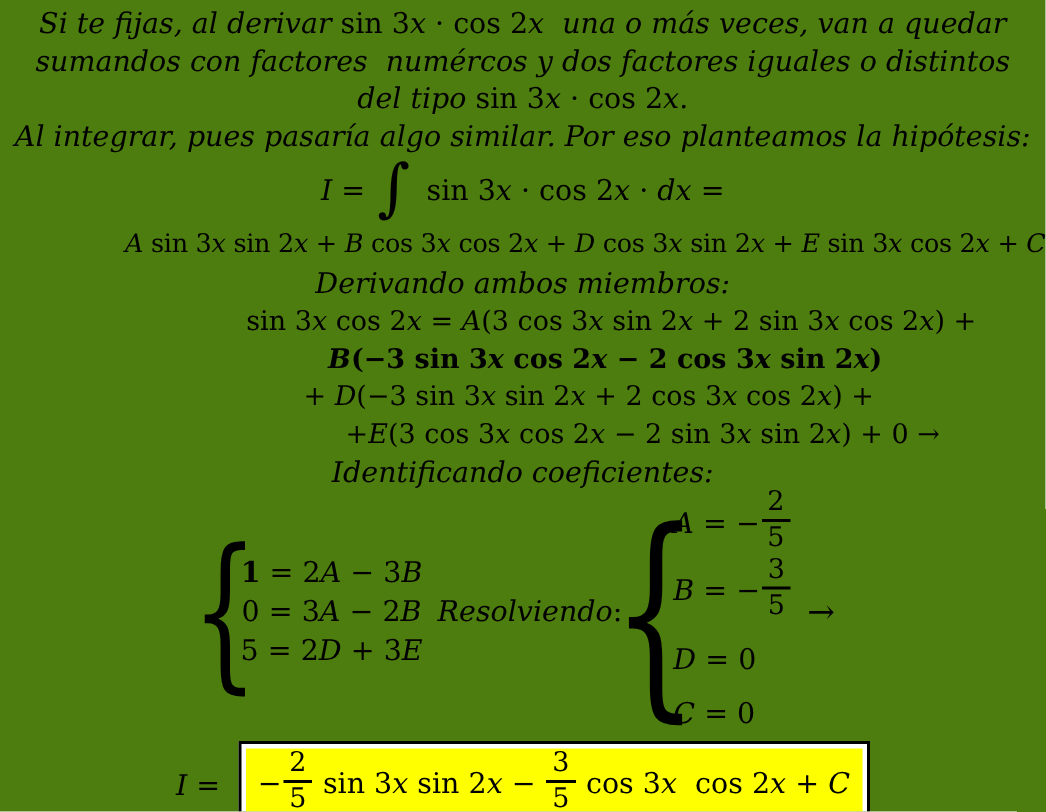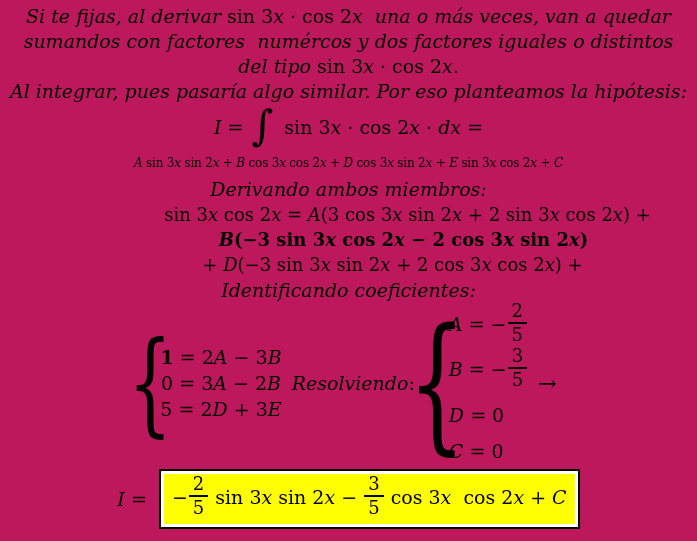--- a/index.html
+++ b/index.html
@@ -1,21 +1,21 @@
 <!DOCTYPE html>
 <html><head>
 <meta charset="utf-8">
 <style>
   * { margin: 0; padding: 0; box-sizing: border-box; }
   html, body { background: #ffffff; }
   #page {
     position: relative;
     width: 697px;
     height: 541px;
-    background: #be185d;
+    background: #4d7c0f;
     color: #000000;
     font-family: "DejaVu Serif", serif;
     font-size: 19px;
     overflow: hidden;
     padding-top: 4px;
   }
   .mline {
     white-space: pre;
     line-height: 25px;
     text-align: center;
@@ -26,21 +26,21 @@
   .seg-int {
     font-style: normal;
     font-size: 42px;
     line-height: 1;
     vertical-align: middle;
     position: relative;
     top: -3px;
     padding: 0 5px 0 2px;
   }
   .line-integral { line-height: 46px; height: 46px; }
-  .line-hypothesis { font-size: 12px; letter-spacing: -0.2px; line-height: 26px; }
+  .line-hypothesis { font-size: 17px; letter-spacing: -0.2px; line-height: 26px; text-align: right; }
   .line-derivando, .line-identificando { line-height: 26px; }
   .indented { text-align: center; }
   .line-deriv1 { padding-left: 118px; font-size: 18px; }
   .line-deriv2 { padding-left: 110px; font-size: 18px; font-weight: bold; }
   .line-deriv3 { padding-left: 88px; font-size: 18px; }
   .line-deriv4 { padding-left: 160px; font-size: 18px; }
 
   .frac {
     display: inline-flex;
     flex-direction: column;
@@ -117,20 +117,21 @@
 
   <div class="mline line-integral"><span class="seg-it">I</span><span class="seg-rm"> = </span><span class="seg-int">∫</span><span class="seg-rm"> sin 3</span><span class="seg-it">x</span><span class="seg-rm"> · cos 2</span><span class="seg-it">x</span><span class="seg-rm"> · </span><span class="seg-it">dx</span><span class="seg-rm"> =</span></div>
 
   <div class="mline line-hypothesis"><span class="seg-it">A</span><span class="seg-rm"> sin 3</span><span class="seg-it">x</span><span class="seg-rm"> sin 2</span><span class="seg-it">x</span><span class="seg-rm"> + </span><span class="seg-it">B</span><span class="seg-rm"> cos 3</span><span class="seg-it">x</span><span class="seg-rm"> cos 2</span><span class="seg-it">x</span><span class="seg-rm"> + </span><span class="seg-it">D</span><span class="seg-rm"> cos 3</span><span class="seg-it">x</span><span class="seg-rm"> sin 2</span><span class="seg-it">x</span><span class="seg-rm"> + </span><span class="seg-it">E</span><span class="seg-rm"> sin 3</span><span class="seg-it">x</span><span class="seg-rm"> cos 2</span><span class="seg-it">x</span><span class="seg-rm"> + </span><span class="seg-it">C</span></div>
 
   <div class="mline line-derivando"><span class="seg-it">Derivando ambos miembros:</span></div>
 
   <div class="mline indented line-deriv1"><span class="seg-rm">sin 3</span><span class="seg-it">x</span><span class="seg-rm"> cos 2</span><span class="seg-it">x</span><span class="seg-rm"> = </span><span class="seg-it">A</span><span class="seg-rm">(3 cos 3</span><span class="seg-it">x</span><span class="seg-rm"> sin 2</span><span class="seg-it">x</span><span class="seg-rm"> + 2 sin 3</span><span class="seg-it">x</span><span class="seg-rm"> cos 2</span><span class="seg-it">x</span><span class="seg-rm">) +</span></div>
   <div class="mline indented line-deriv2"><span class="seg-it">B</span><span class="seg-rm">(−3 sin 3</span><span class="seg-it">x</span><span class="seg-rm"> cos 2</span><span class="seg-it">x</span><span class="seg-rm"> − 2 cos 3</span><span class="seg-it">x</span><span class="seg-rm"> sin 2</span><span class="seg-it">x</span><span class="seg-rm">)</span></div>
   <div class="mline indented line-deriv3"><span class="seg-rm">+ </span><span class="seg-it">D</span><span class="seg-rm">(−3 sin 3</span><span class="seg-it">x</span><span class="seg-rm"> sin 2</span><span class="seg-it">x</span><span class="seg-rm"> + 2 cos 3</span><span class="seg-it">x</span><span class="seg-rm"> cos 2</span><span class="seg-it">x</span><span class="seg-rm">) +</span></div>
+  <div class="mline indented line-deriv4"><span class="seg-rm">+</span><span class="seg-it">E</span><span class="seg-rm">(3 cos 3</span><span class="seg-it">x</span><span class="seg-rm"> cos 2</span><span class="seg-it">x</span><span class="seg-rm"> − 2 sin 3</span><span class="seg-it">x</span><span class="seg-rm"> sin 2</span><span class="seg-it">x</span><span class="seg-rm">) + 0 →</span></div>
 
   <div class="mline line-identificando"><span class="seg-it">Identificando coeficientes:</span></div>
 
   <div class="systems-row">
     <div class="system">
       <span class="brace brace-left-sys">{</span>
       <div class="sys-rows sys-rows-left">
         <div class="mline"><span class="seg-b">1</span><span class="seg-rm"> = 2</span><span class="seg-it">A</span><span class="seg-rm"> − 3</span><span class="seg-it">B</span></div>
         <div class="mline"><span class="seg-rm">0 = 3</span><span class="seg-it">A</span><span class="seg-rm"> − 2</span><span class="seg-it">B</span></div>
         <div class="mline"><span class="seg-rm">5 = 2</span><span class="seg-it">D</span><span class="seg-rm"> + 3</span><span class="seg-it">E</span></div>

